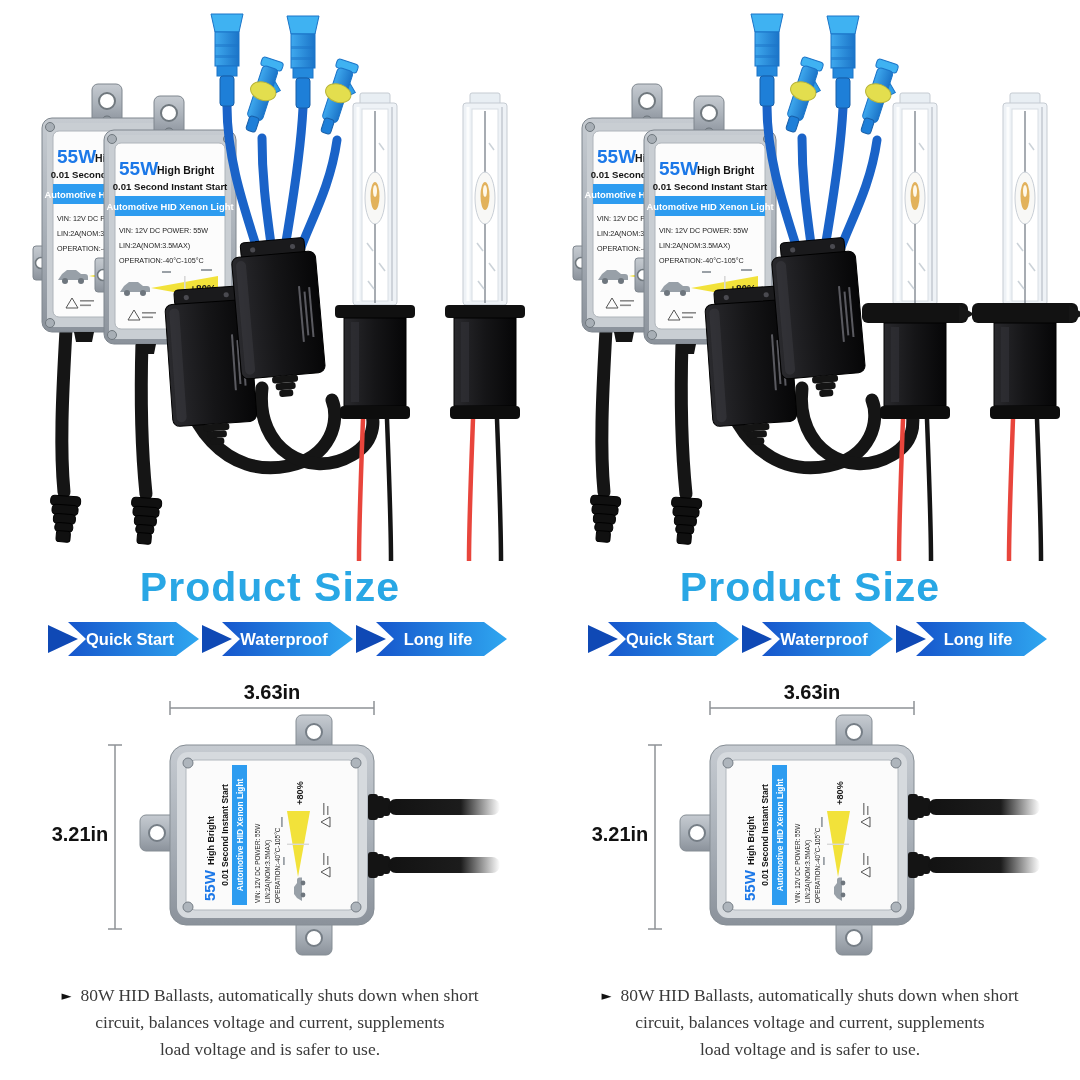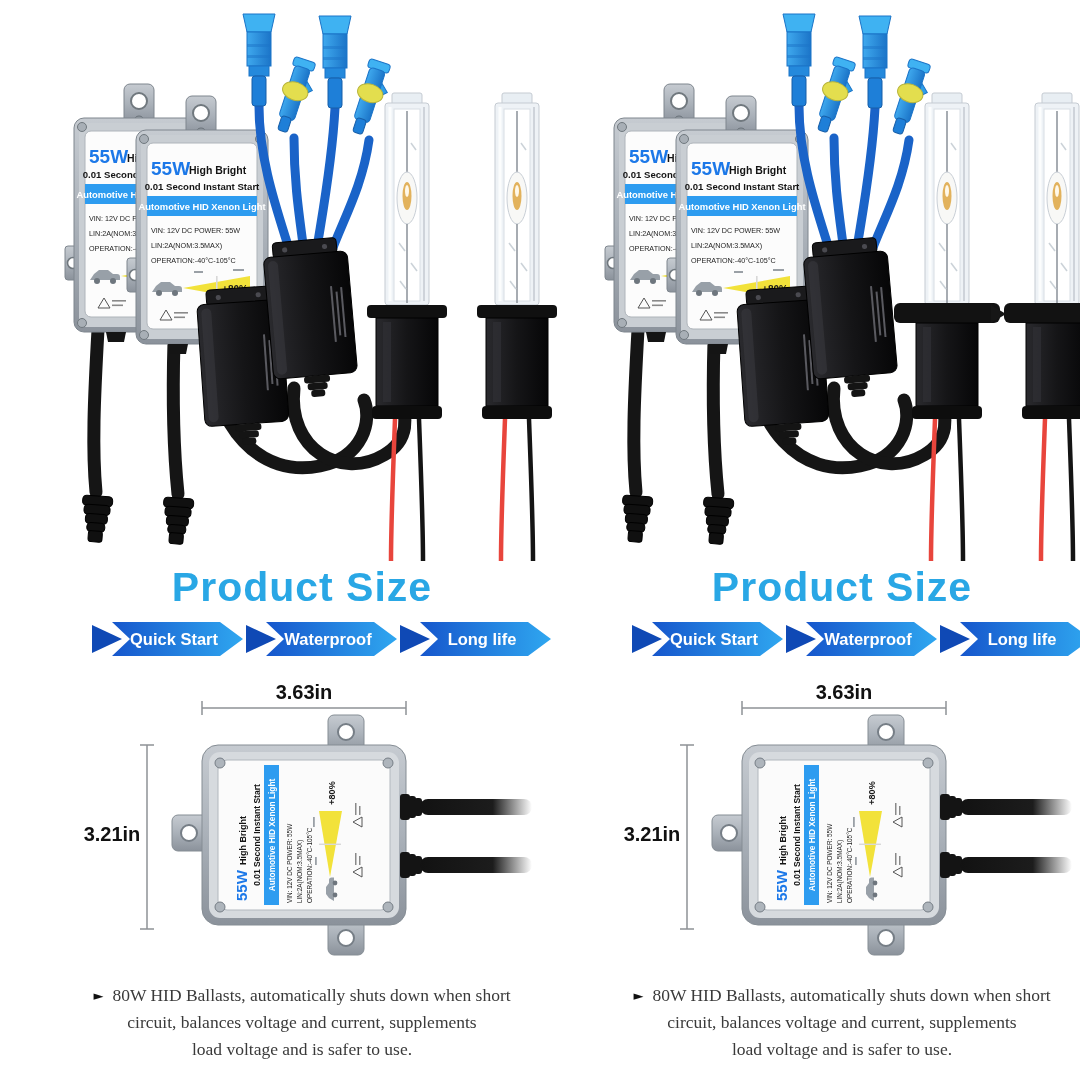--- a/index.html
+++ b/index.html
@@ -1,23 +1,23 @@
 <!DOCTYPE html>
 <html><head>
 <meta charset="utf-8">
 <style>
   html,body{margin:0;padding:0;background:#fff;}
   .stage{position:relative;width:1080px;height:1080px;background:#ffffff;overflow:hidden;
          font-family:"Liberation Sans",sans-serif;}
-  .half{position:absolute;top:0;width:540px;height:1080px;margin-left:32px;}
+  .half{position:absolute;top:0;width:540px;height:1080px;}
   .half.left{left:0;} .half.right{left:540px;}
   .photo{position:absolute;left:0;top:0;width:540px;height:565px;}
   .heading{position:absolute;top:564px;left:0;width:540px;text-align:center;
            font-size:41px;font-weight:700;letter-spacing:1px;color:#29a7e5;}
-  .features{position:absolute;top:622px;left:16px;width:540px;height:34px;text-decoration:underline;}
+  .features{position:absolute;top:622px;left:4px;width:540px;height:34px;text-decoration:underline;}
   .feature{position:absolute;top:0;width:152px;height:34px;}
   .feature.f0{left:44px;} .feature.f1{left:198px;} .feature.f2{left:352px;}
   .diagram{position:absolute;left:0;top:672px;width:540px;height:300px;}
   .desc{position:absolute;left:0;top:982px;width:540px;color:#3a3a3a;
         font-family:"Liberation Serif",serif;font-size:17.5px;line-height:27px;text-align:center;}
   .desc .row1{display:flex;justify-content:center;align-items:center;gap:9px;}
   .desc .bullet{font-family:"DejaVu Sans",sans-serif;font-size:13px;color:#111;line-height:27px;}
   svg text{font-family:"Liberation Sans",sans-serif;}
 </style>
 </head>

